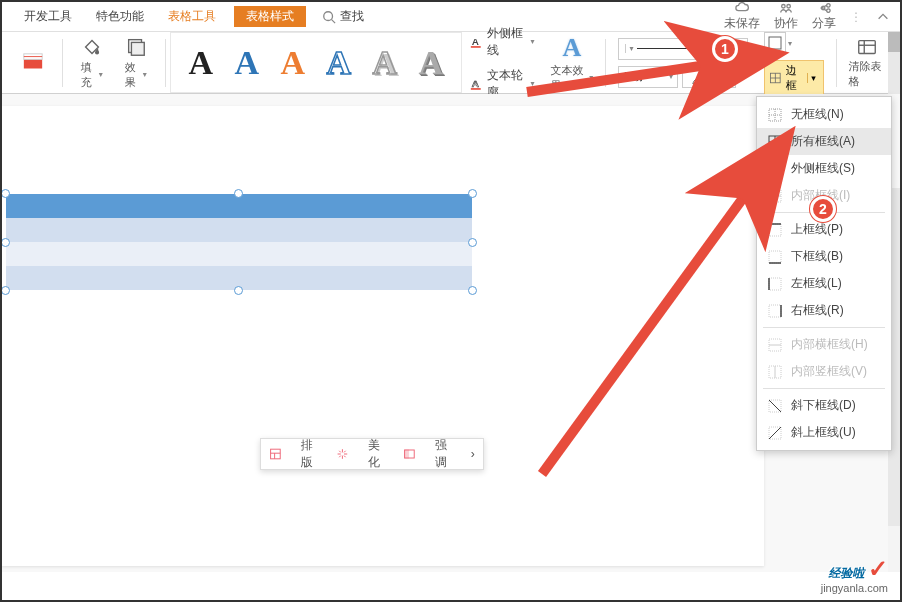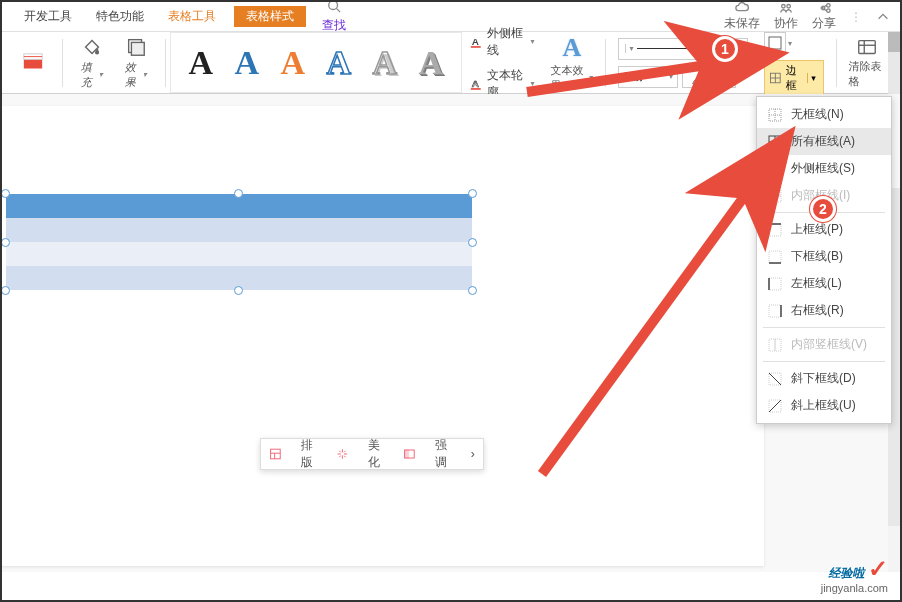--- a/index.html
+++ b/index.html
@@ -2,32 +2,32 @@
 <html><head>
 <meta charset="utf-8">
 <style>
   * { box-sizing: border-box; margin: 0; padding: 0; font-family: "Microsoft YaHei", sans-serif; }
   body { width: 902px; height: 602px; background: #fff; position: relative; overflow: hidden; border: 2px solid #333; }
   
   .topbar { display: flex; align-items: center; height: 30px; padding: 0 10px; font-size: 12px; border-bottom: 1px solid #e0e0e0; }
   .tab { padding: 0 12px; color: #444; cursor: pointer; }
   .tab.active { color: #e67e22; }
   .tab-style { background: #e67e22; color: #fff; border-radius: 0; padding: 2px 12px; margin: 0 6px; }
-  .search-btn { display: flex; align-items: center; gap: 4px; margin-left: 10px; color: #6d28d9; cursor: pointer; flex-direction: column; }
+  .search-btn { display: flex; align-items: center; gap: 4px; margin-left: 10px; color: #404040; cursor: pointer; }
   .search-btn svg { width: 14px; height: 14px; stroke: #888; fill: none; }
   .right-links { margin-left: auto; display: flex; align-items: center; gap: 14px; color: #666; }
   .right-links .link { display: flex; align-items: center; cursor: pointer; flex-direction: column; }
   .right-links svg { width: 14px; height: 14px; stroke: #888; fill: none; stroke-width: 1.5; }
   .chevron-up { width: 14px; height: 14px; }
   
   .ribbon { display: flex; align-items: center; height: 62px; border-bottom: 1px solid #d0d0d0; padding: 0 6px; position: relative; }
   .ribbon-group { display: flex; align-items: center; height: 100%; padding: 0 8px; }
   .sep { width: 1px; height: 48px; background: #e0e0e0; margin: 0 4px; }
   
-  .mini-icon-stack { display: flex; flex-direction: column; align-items: center; font-size: 11px; color: #555; gap: 2px; padding: 4px 6px; cursor: pointer; font-style: italic; }
+  .mini-icon-stack { display: flex; flex-direction: column; align-items: center; font-size: 11px; color: #555; gap: 2px; padding: 4px 6px; cursor: pointer; }
   .mini-icon-stack svg { width: 22px; height: 22px; }
   .mini-row { display: flex; align-items: center; gap: 2px; }
   .dd-arrow { font-size: 8px; color: #888; }
   
   .letter-A { font-size: 34px; font-weight: bold; width: 44px; text-align: center; cursor: pointer; font-family: Georgia, serif; }
   .letter-A.black { color: #222; }
   .letter-A.blue { color: #2E75B6; }
   .letter-A.orange { color: #ED7D31; }
   .letter-A.outline-blue { color: transparent; -webkit-text-stroke: 1.5px #2E75B6; }
   .letter-A.outline-gray { color: transparent; -webkit-text-stroke: 1.5px #999; text-shadow: 2px 2px 0 #ccc; }
@@ -386,20 +386,27 @@
     <svg viewBox="0 0 16 16" fill="none">
         <rect x="2" y="2" width="12" height="12" stroke="#ccc" stroke-dasharray="1 1"></rect>
         <line x1="14" y1="2" x2="14" y2="14" stroke="#444" stroke-width="1.5"></line>
       </svg>
     <span>右框线(R)</span>
   </div>
   <div class="dd-sep"></div>
   <div class="dd-item disabled">
     <svg viewBox="0 0 16 16" fill="none" stroke="#ccc">
         <rect x="2" y="2" width="12" height="12" stroke-dasharray="1 1"></rect>
+        <line x1="2" y1="8" x2="14" y2="8"></line>
+      </svg>
+    <span>内部横框线(H)</span>
+  </div>
+  <div class="dd-item disabled">
+    <svg viewBox="0 0 16 16" fill="none" stroke="#ccc">
+        <rect x="2" y="2" width="12" height="12" stroke-dasharray="1 1"></rect>
         <line x1="8" y1="2" x2="8" y2="14"></line>
       </svg>
     <span>内部竖框线(V)</span>
   </div>
   <div class="dd-sep"></div>
   <div class="dd-item">
     <svg viewBox="0 0 16 16" fill="none" stroke="#444">
         <rect x="2" y="2" width="12" height="12" stroke="#ccc" stroke-dasharray="1 1"></rect>
         <line x1="2" y1="2" x2="14" y2="14"></line>
       </svg>

